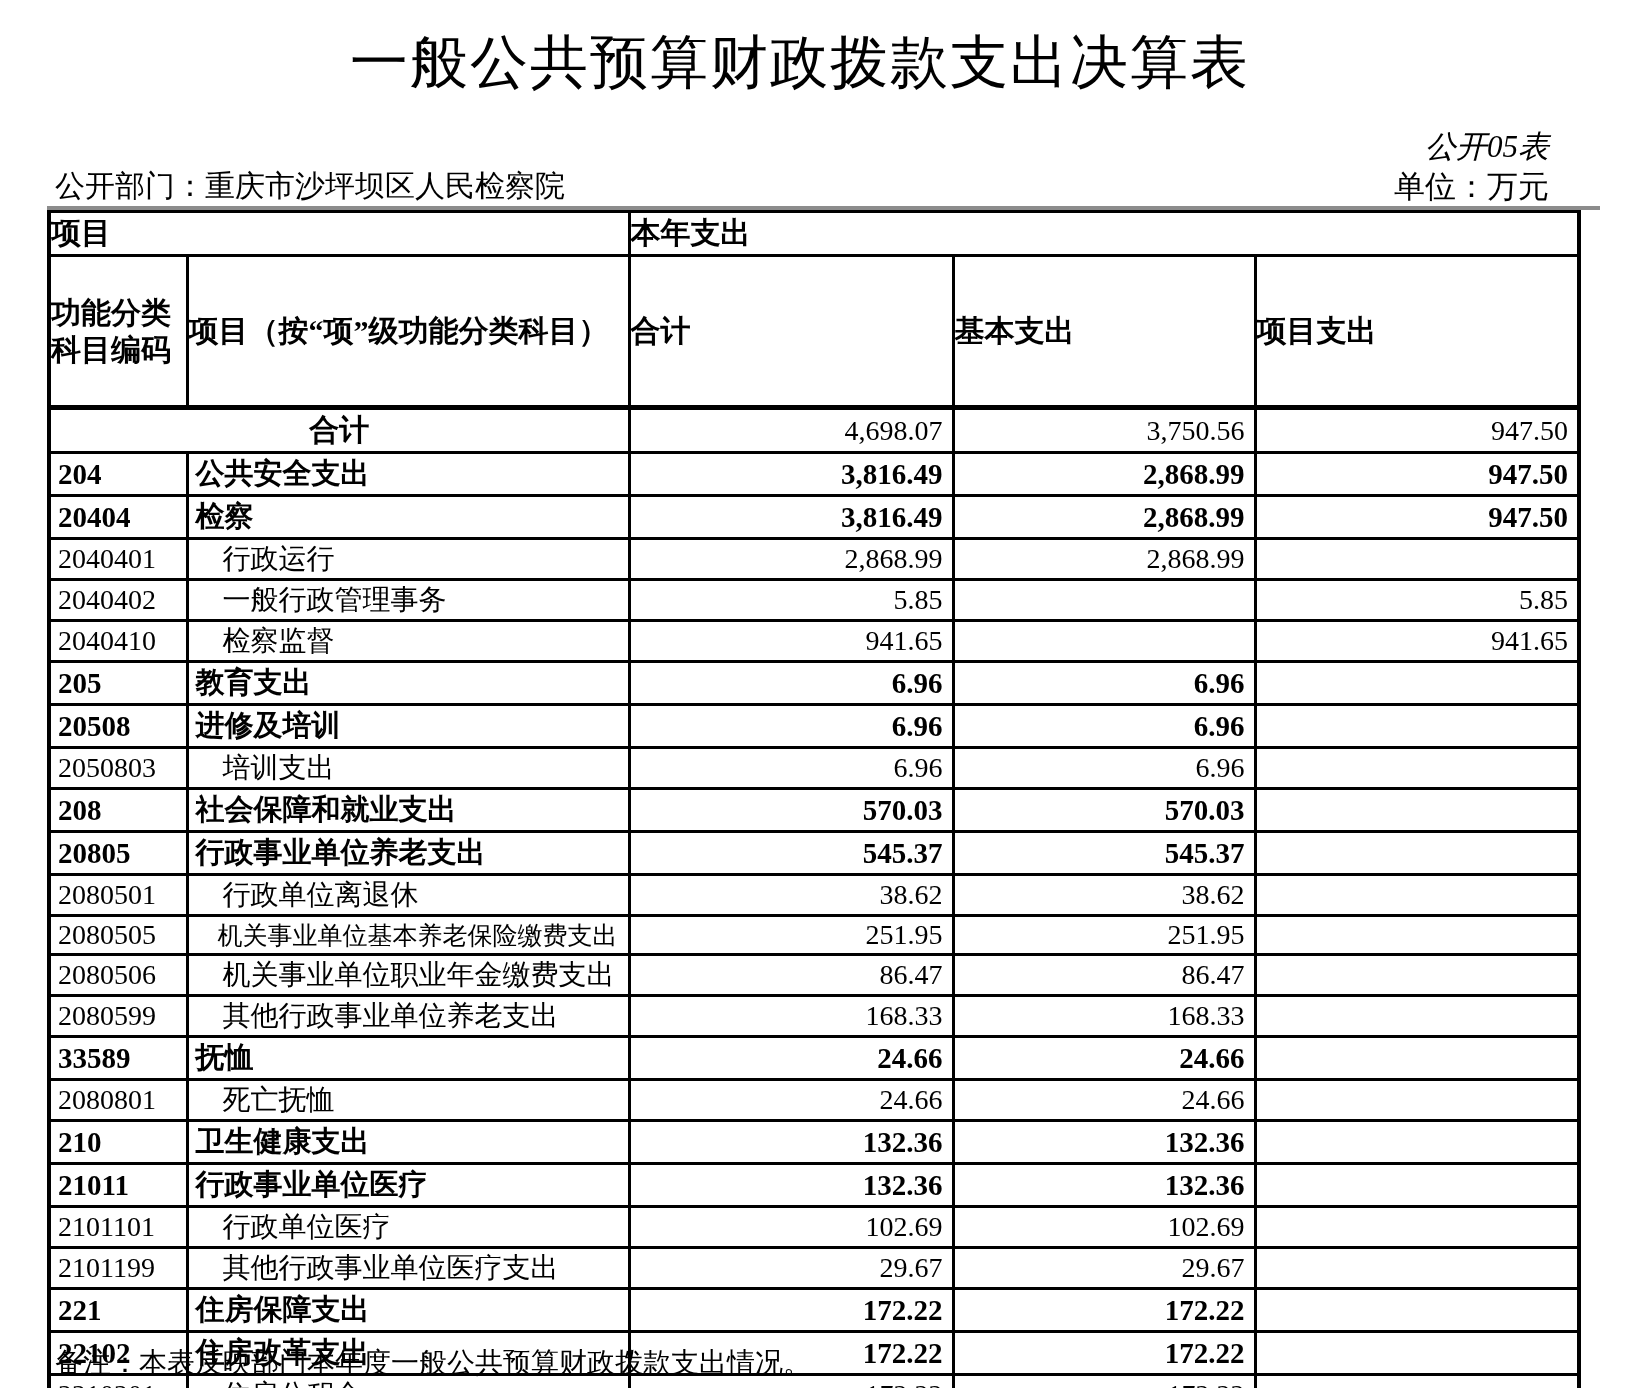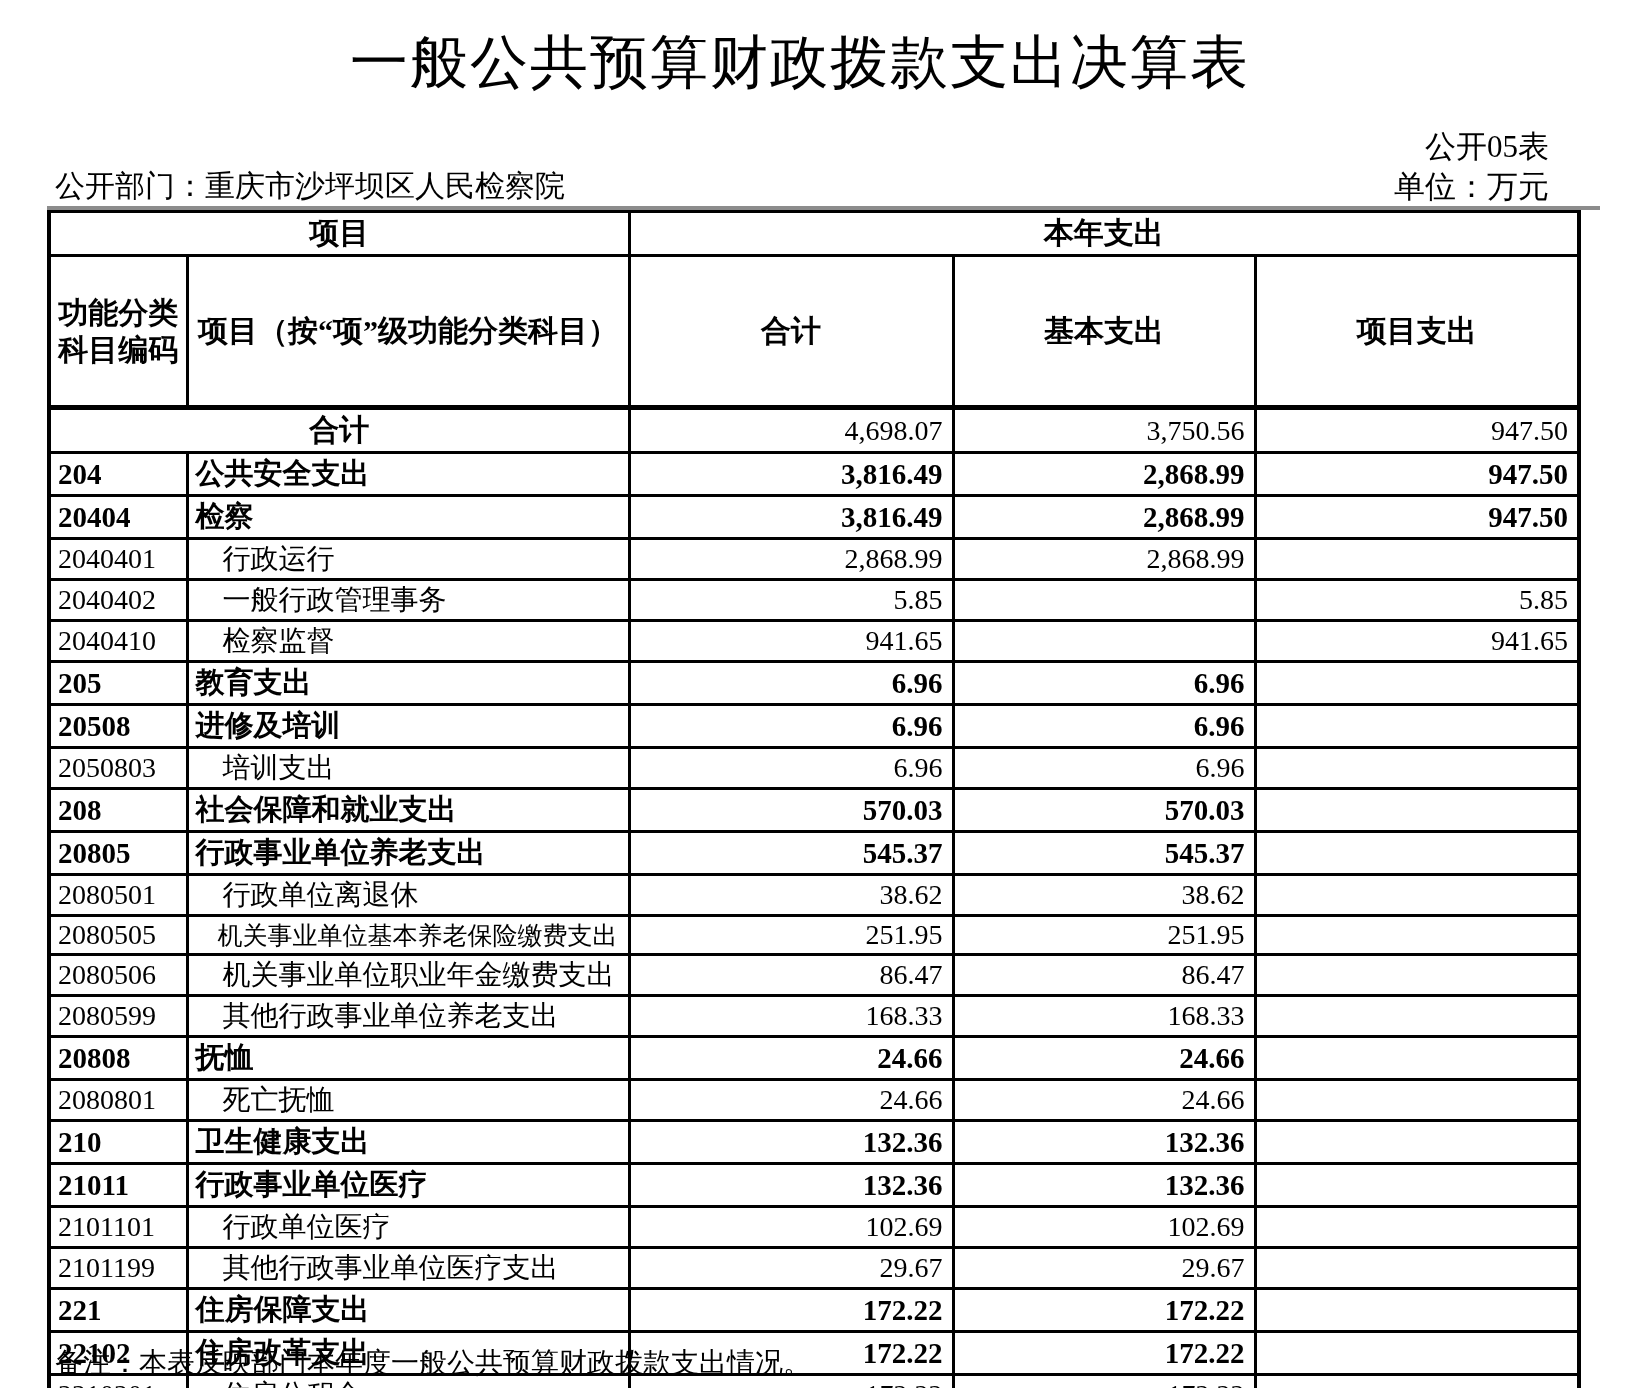--- a/index.html
+++ b/index.html
@@ -4,34 +4,34 @@
 <style>
   html,body{margin:0;padding:0;background:#fff;}
   .page{
     position:relative;width:1600px;height:1388px;background:#ffffff;color:#000;
     font-family:"Liberation Serif","DejaVu Serif",serif;overflow:hidden;
   }
   .title{
     position:absolute;top:24px;left:0;width:100%;text-align:center;
     font-size:58px;letter-spacing:2px;white-space:nowrap;
   }
-  .pub-code{position:absolute;top:126px;right:51px;font-size:31px;}
+  .pub-code{position:absolute;top:126px;right:51px;font-size:31px;font-style:italic;}
   .dept{position:absolute;top:166px;left:55px;font-size:30px;}
   .unit{position:absolute;top:166px;right:51px;font-size:31px;}
   .topline{position:absolute;top:206px;left:47px;right:0;height:4px;background:#8c8c8c;}
   table.main{
     position:absolute;left:47px;top:210px;width:1530px;
     border-collapse:collapse;table-layout:fixed;
     border:4px solid #000;border-top:none;
   }
   .main th,.main td{
     border:3px solid #000;vertical-align:middle;overflow:hidden;
     white-space:nowrap;padding:0;
   }
-  .main th{font-weight:bold;font-size:30px;text-align:center;}
+  .main th{font-weight:bold;font-size:30px;text-align:left;}
   tr.h1{height:38px;}
   tr.h2{height:152px;}
   tr.h2 th{border-bottom-width:5px;}
   th.wrap{white-space:normal;line-height:1.25;}
   tr.r{height:39px;}
   td.code{font-size:28px;padding-left:7px;text-align:left;}
   td.name{font-size:28px;padding-left:34px;text-align:left;}
   td.num{font-size:28px;text-align:right;padding-right:9px;}
   tr.bold td{font-weight:bold;}
   tr.bold td.code,tr.bold td.name{font-size:29px;}
@@ -172,21 +172,21 @@
         <td class="num"></td>
       </tr>
       <tr class="r">
         <td class="code">2080599</td>
         <td class="name">其他行政事业单位养老支出</td>
         <td class="num">168.33</td>
         <td class="num">168.33</td>
         <td class="num"></td>
       </tr>
       <tr class="r bold">
-        <td class="code">20808</td>
+        <td class="code">33589</td>
         <td class="name">抚恤</td>
         <td class="num">24.66</td>
         <td class="num">24.66</td>
         <td class="num"></td>
       </tr>
       <tr class="r">
         <td class="code">2080801</td>
         <td class="name">死亡抚恤</td>
         <td class="num">24.66</td>
         <td class="num">24.66</td>

